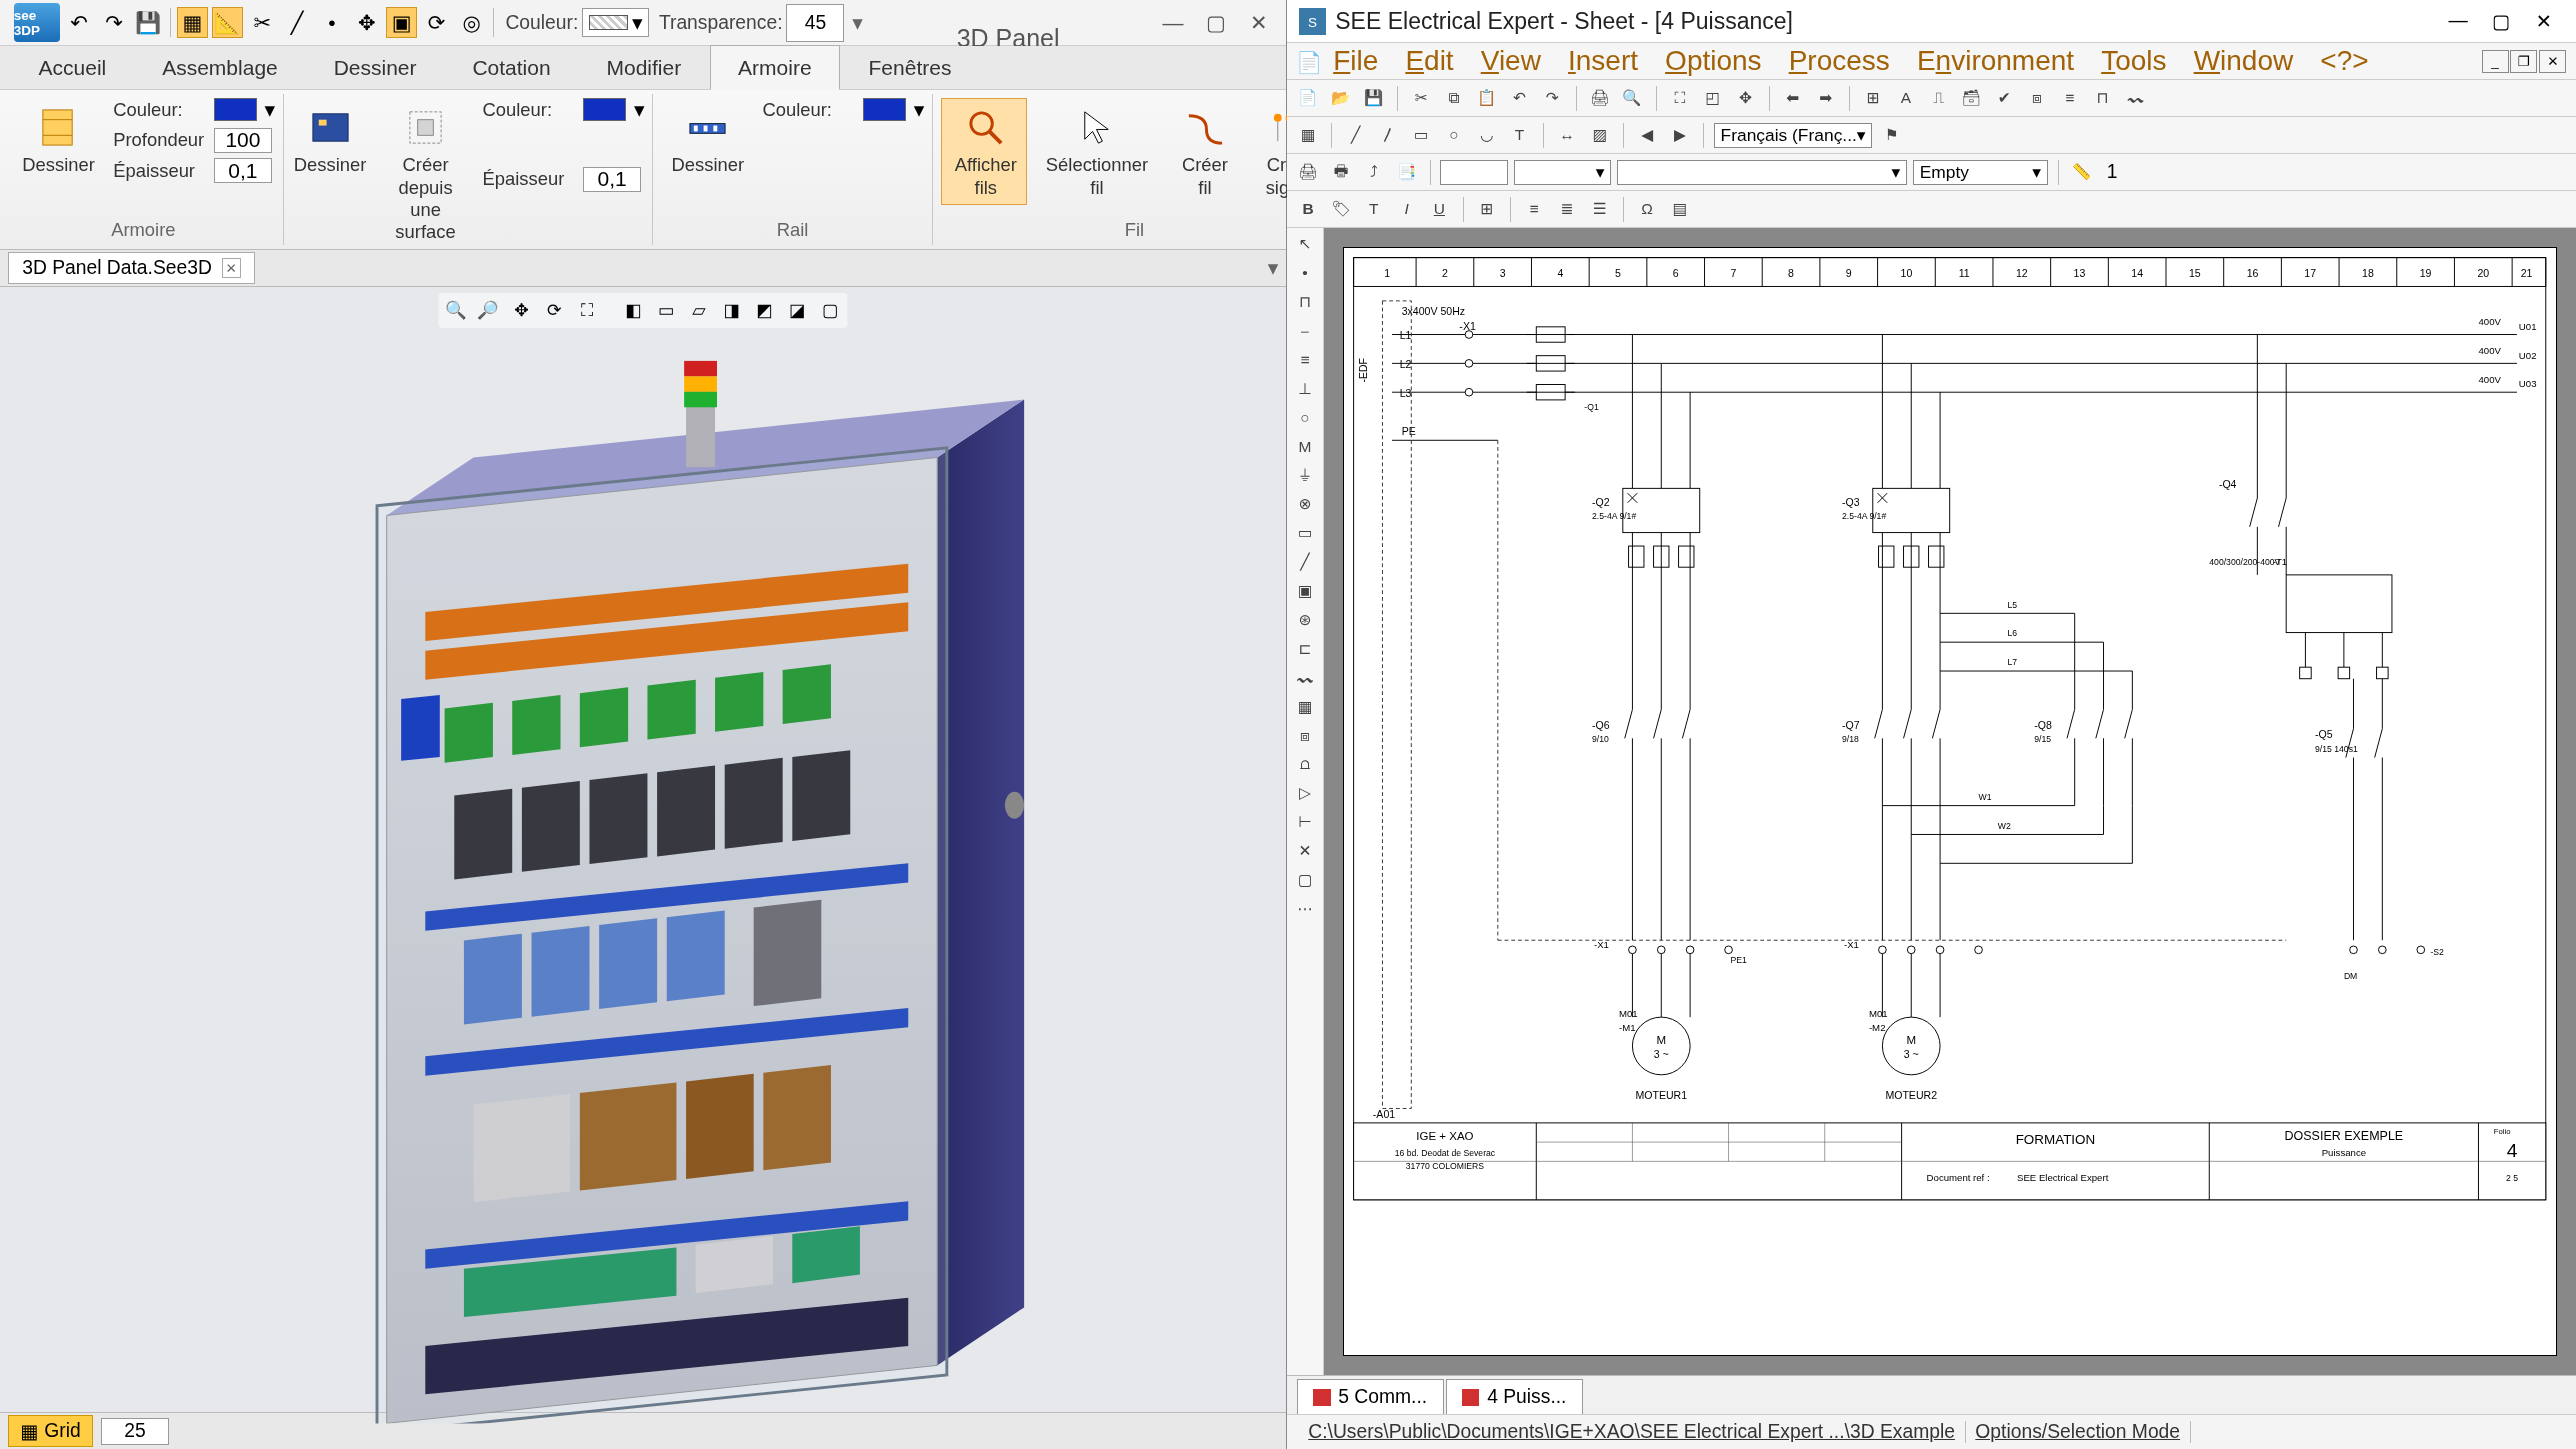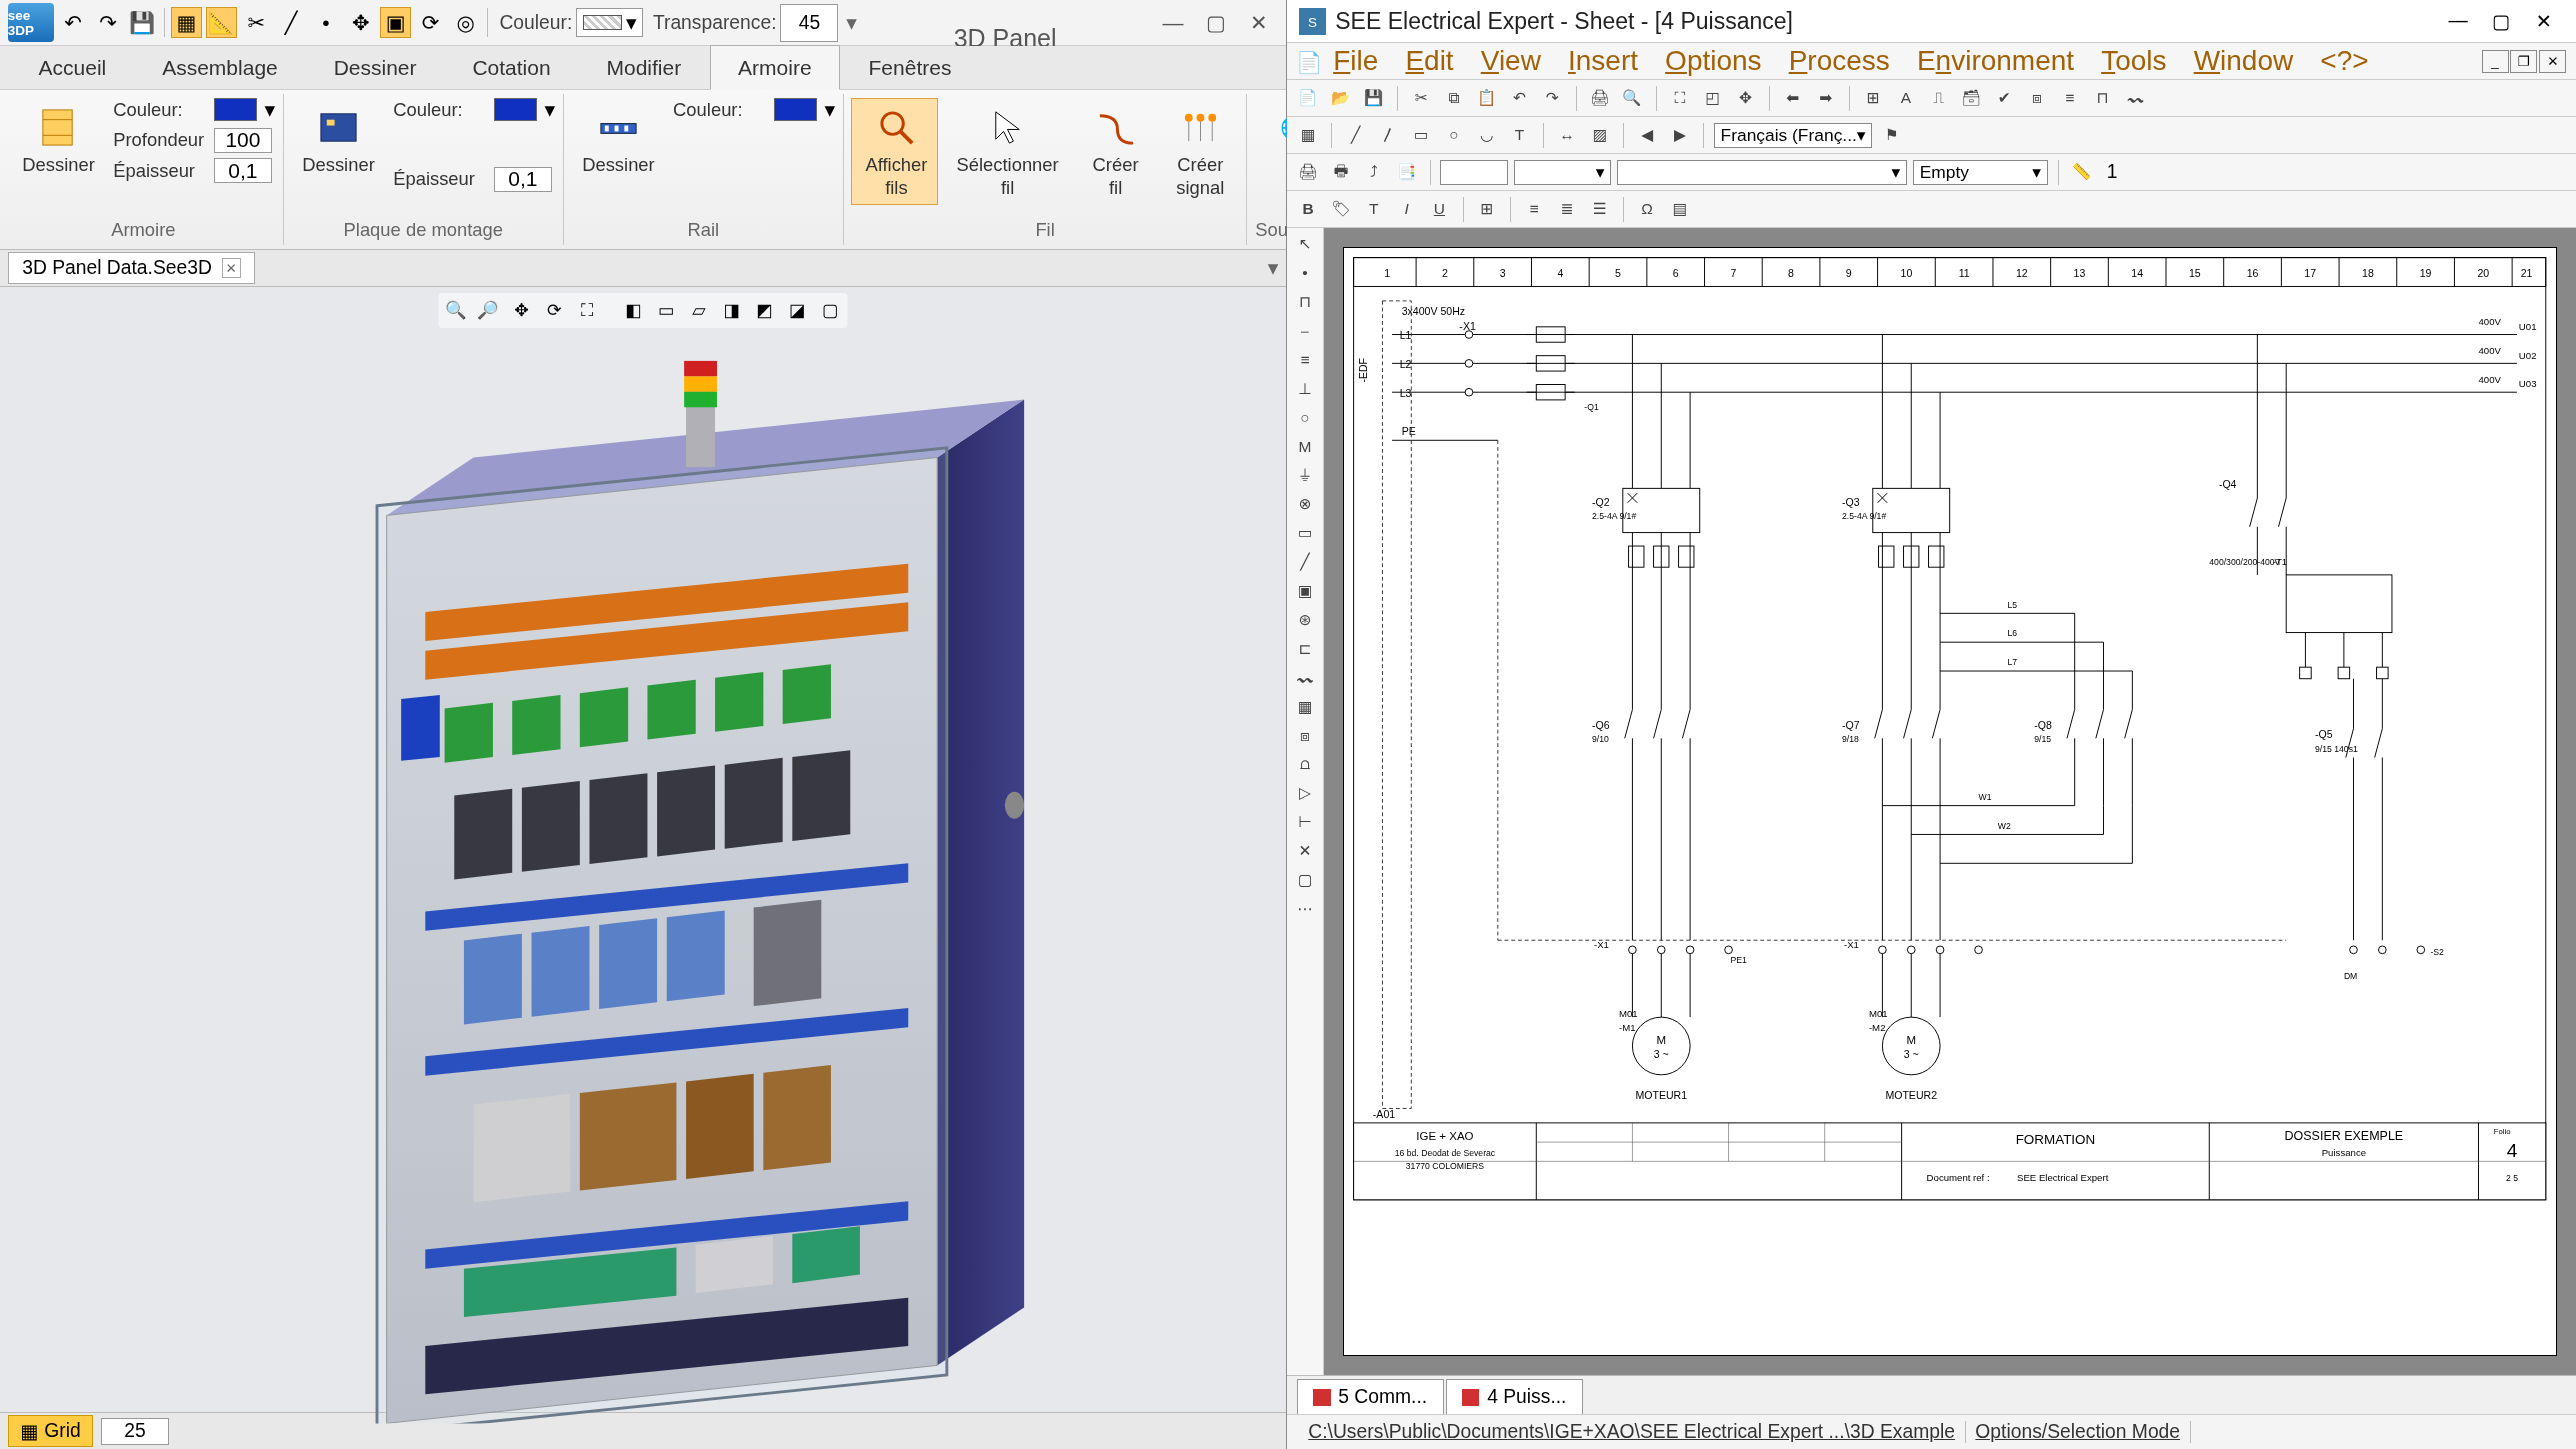--- a/index.html
+++ b/index.html
@@ -2,21 +2,21 @@
 <html><head>
 <meta charset="utf-8">
 <style>
 * { margin:0; padding:0; box-sizing:border-box; font-family:"Segoe UI",Tahoma,Arial,sans-serif; }
 body { width:2576px; height:1449px; background:#fff; display:flex; font-size:21px; }
 .app-left { width:1287px; height:100%; display:flex; flex-direction:column; background:#fff; border-right:1.9px solid #888; }
 .app-right { width:1289px; height:100%; display:flex; flex-direction:column; background:#fff; }
 
 
 .qat { height:46px; background:#f3f3f3; display:flex; align-items:center; padding:0 7.7px; gap:3.9px; border-bottom:1px solid #cdcdcd; }
-.qat .logo { width:46px; height:39px; background:linear-gradient(#4aa3e0,#1a6db8); color:#fff; font-size:13.5px; display:flex; align-items:center; justify-content:center; border-radius:3.9px; font-weight:bold; }
+.qat .logo { width:46px; height:39px; background:linear-gradient(#4aa3e0,#1a6db8); color:#fff; font-size:13.5px; display:flex; align-items:center; justify-content:center; border-radius:3.9px; font-weight:bold;margin-left:6px; }
 .qat .qbtn { width:31px; height:31px; display:flex; align-items:center; justify-content:center; border:1px solid transparent; cursor:pointer; }
 .qat .qbtn.active { background:#ffcc66; border-color:#d09820; }
 .qat .sep { width:1px; height:29px; background:#bbb; margin:0 1.9px; }
 .qat .lbl { font-size:19.3px; color:#444; margin-left:5.8px; }
 .qat .combo { height:29px; border:1px solid #999; background:#fff; display:flex; align-items:center; padding:0 5.8px; min-width:48px; }
 .qat .spinner { width:58px; height:38px; border:1px solid #999; background:#fff; display:flex; align-items:center; justify-content:center; font-size:19.3px; }
 .qat .title { flex:1; text-align:center; font-size:25px; color:#555;margin-top:32px; }
 .qat .winctl { display:flex; gap:3.9px; }
 .qat .winctl .wc { width:39px; height:31px; display:flex; align-items:center; justify-content:center; cursor:pointer; color:#555; font-size:21px; }
 
@@ -179,20 +179,30 @@
     <div class="rgroup">
       <div class="gbody">
         <div class="bigbtn">
           <div class="bicon">
               <svg width="43" height="43" viewBox="0 0 44 44">
                 <rect x="4" y="8" width="36" height="28" fill="#2b4ea0" stroke="#132a60"></rect>
                 <rect x="10" y="14" width="8" height="6" fill="#ffd060"></rect>
               </svg>
             </div>
           <div class="blabel">Dessiner</div>
+        </div>
+        <div class="bigbtn">
+          <div class="bicon">
+              <svg width="43" height="43" viewBox="0 0 44 44">
+                <rect x="6" y="6" width="32" height="32" fill="none" stroke="#888" stroke-dasharray="3 2"></rect>
+                <rect x="14" y="14" width="16" height="16" fill="#d4d4d4" stroke="#888"></rect>
+              </svg>
+            </div>
+          <div class="blabel" style="white-space:pre-line">Créer depuis
+une surface</div>
         </div>
         <div class="props">
           <div class="prow">
               <span class="plabel">Couleur:</span>
               <div class="colorswatch">
                 <div class="cs" style="background:#1030c0"></div>
               </div>
               <span>▾</span>
             </div>
           <div class="prow" style="margin-top:39px">

